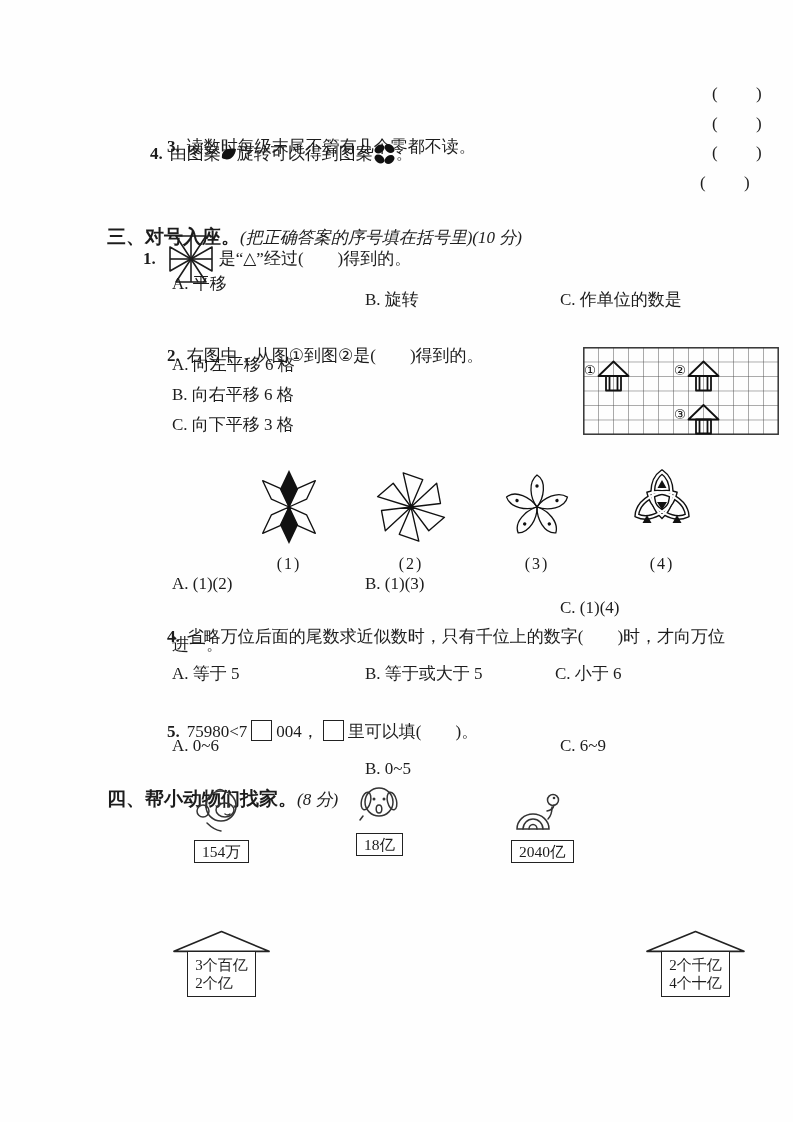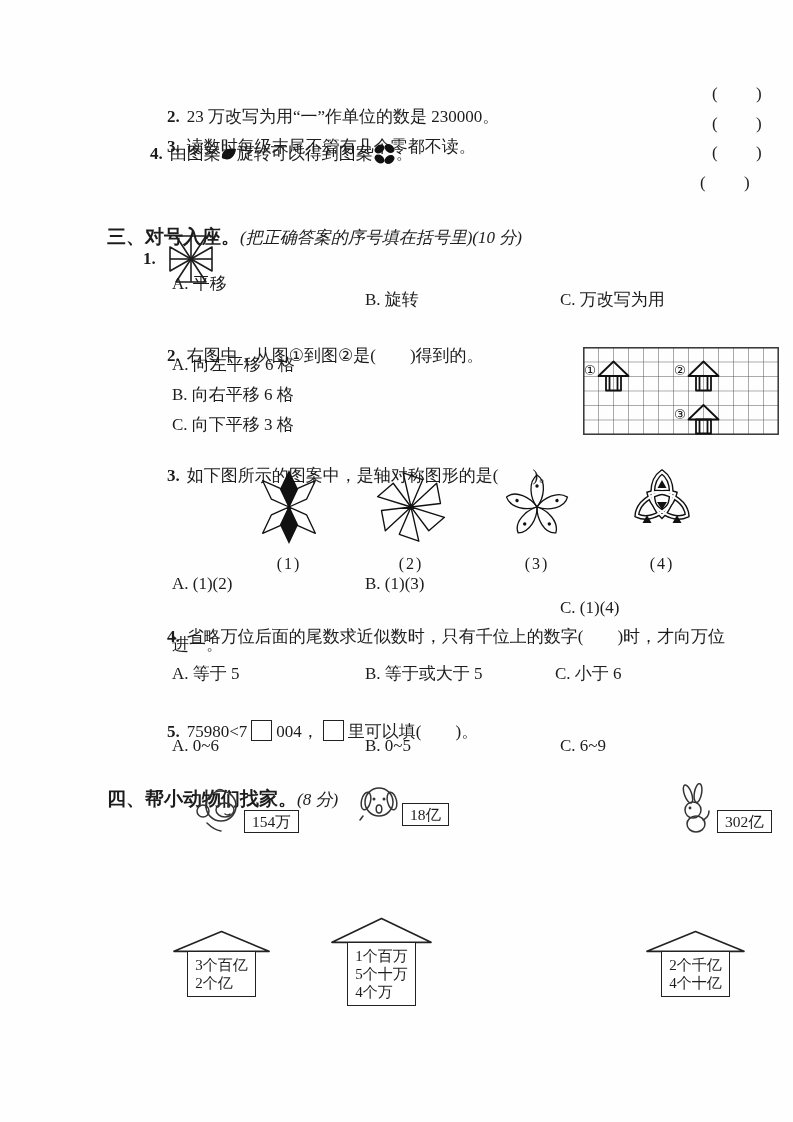--- a/index.html
+++ b/index.html
@@ -16,40 +16,37 @@
   .opt{font-size:17px;white-space:pre;}
   .paren{font-size:17px;white-space:pre;}
   .iconrow{display:flex;align-items:center;}
   .iconrow svg{flex:none;}
   .blankbox{
     display:inline-block;width:19px;height:19px;border:1.6px solid #222;
     vertical-align:-4px;margin:0 4px;background:#fff;
   }
   .figcol{position:absolute;width:78px;text-align:center;}
   .figlabel{font-size:16px;margin-top:5px;letter-spacing:2px;}
-  .acol{position:absolute;display:flex;flex-direction:row;align-items:flex-end;}
+  .acol{position:absolute;display:flex;flex-direction:column;align-items:flex-start;gap:8px;}
   .sign{
     border:1.7px solid #222;background:#fff;font-size:15.5px;line-height:19px;
     padding:1px 7px;white-space:pre;margin-top:-1px;
   }
   .house{position:absolute;display:flex;flex-direction:column;align-items:center;}
   .house svg{margin-bottom:-2px;}
   .hbody{
     border:1.7px solid #222;background:#fff;font-size:15px;line-height:18px;
     padding:4px 7px;white-space:pre;text-align:left;
   }
 </style>
 </head>
 <body>
 
 <div class="page">
 
-  <div class="abs qline" style="left:150px;top:84px">
-    <span class="qnum">2.</span><span>23 万改写为用“一”作单位的数是 230000。</span>
-  </div>
   <div class="abs paren" style="left:712px;top:84px">(         )</div>
 
   <div class="abs qline" style="left:150px;top:114px">
     <span class="qnum">3.</span><span>读数时每级末尾不管有几个零都不读。</span>
   </div>
   <div class="abs paren" style="left:712px;top:114px">(         )</div>
 
   <div class="abs qline iconrow" style="left:150px;top:143px">
     <span class="qnum">4.</span><span>由图案</span><svg width="16" height="13" viewBox="0 0 16 13">
         <path d="M15,1 C5,-1 0,4 1,10 C8,14 14,9 15,1 Z" fill="#111"></path>
@@ -78,24 +75,25 @@
           <line x1="28" y1="8" x2="28" y2="31"></line>
         <polygon points="28,31 13,54 43,54"></polygon>
           <line x1="28" y1="54" x2="28" y2="31"></line>
         <polygon points="28,31 7,19 7,43"></polygon>
           <line x1="7" y1="31" x2="28" y2="31"></line>
         <polygon points="28,31 49,19 49,43"></polygon>
           <line x1="49" y1="31" x2="28" y2="31"></line>
       </g>
       <circle cx="28" cy="31" r="2.3" fill="#1c1c1c"></circle>
     </svg>
+    <span>是“△”经过(        )得到的。</span>
   </div>
   <div class="abs opt" style="left:172px;top:272px">A. 平移</div>
   <div class="abs opt" style="left:365px;top:288px">B. 旋转</div>
-  <div class="abs opt" style="left:560px;top:288px">C. 万改写为用</div>
+  <div class="abs opt" style="left:560px;top:288px">C. 作单位的数是</div>
 
   <div class="abs qline" style="left:150px;top:323px">
     <span class="qnum">2.</span><span>右图中，从图①到图②是(        )得到的。</span>
   </div>
   <div class="abs opt" style="left:172px;top:353px">A. 向左平移 6 格</div>
   <div class="abs opt" style="left:172px;top:383px">B. 向右平移 6 格</div>
   <div class="abs opt" style="left:172px;top:413px">C. 向下平移 3 格</div>
 
   <svg class="abs" style="left:583px;top:347px" width="196" height="88" viewBox="0 0 196 88">
     <defs>
@@ -118,23 +116,20 @@
       <line x1="116.5" y1="72.5" x2="116.5" y2="86.5"></line>
         <line x1="124.5" y1="72.5" x2="124.5" y2="86.5"></line>
     </g>
     <g font-size="13.5" fill="#111" font-family="DejaVu Sans, sans-serif">
       <text x="1" y="28">①</text>
       <text x="91" y="28">②</text>
       <text x="91" y="71.5">③</text>
     </g>
   </svg>
 
-  <div class="abs qline" style="left:150px;top:443px">
-    <span class="qnum">3.</span><span>如下图所示的图案中，是轴对称图形的是(        )。</span>
-  </div>
 
   <div class="figcol" style="left:250px;top:468px">
     <svg width="62" height="78" viewBox="0 0 62 80">
       <g fill="none" stroke="#111" stroke-width="1.4" stroke-linejoin="round">
         <polygon points="22,21 4,13 13,32 31,40"></polygon>
         <polygon points="40,21 58,13 49,32 31,40"></polygon>
         <polygon points="22,59 4,67 13,48 31,40"></polygon>
         <polygon points="40,59 58,67 49,48 31,40"></polygon>
       </g>
       <polygon points="31,2 40,21 31,40 22,21" fill="#111"></polygon>
@@ -217,21 +212,21 @@
   </div>
   <div class="abs qline" style="left:172px;top:634px">进一。</div>
   <div class="abs opt" style="left:172px;top:662px">A. 等于 5</div>
   <div class="abs opt" style="left:365px;top:662px">B. 等于或大于 5</div>
   <div class="abs opt" style="left:555px;top:662px">C. 小于 6</div>
 
   <div class="abs qline" style="left:150px;top:698px">
     <span class="qnum">5.</span><span>75980&lt;7</span><span class="blankbox"></span><span>004，</span><span class="blankbox"></span><span>里可以填(        )。</span>
   </div>
   <div class="abs opt" style="left:172px;top:736px">A. 0~6</div>
-  <div class="abs opt" style="left:365px;top:736px">B. 0~5</div>
+  <div class="abs opt" style="left:365px;top:759px">B. 0~5</div>
   <div class="abs opt" style="left:560px;top:736px">C. 6~9</div>
 
   <div class="abs heading" style="left:88px;top:764px">
     <span>四、帮小动物们找家。</span><span class="sub">(8 分)</span>
   </div>
 
   <div class="acol" style="left:194px;top:787px">
     <svg width="50" height="46" viewBox="0 0 50 46">
       <g stroke="#333" stroke-width="1.5" fill="none" stroke-linecap="round">
         <circle cx="9" cy="24" r="6"></circle>
@@ -255,48 +250,43 @@
         <ellipse cx="36" cy="21" rx="4.5" ry="9" transform="rotate(-14 36 21)"></ellipse>
         <ellipse cx="23" cy="29" rx="2.8" ry="4"></ellipse>
         <path d="M7,36 l-3,4"></path>
       </g>
       <circle cx="18" cy="19" r="1.5" fill="#333"></circle>
       <circle cx="28" cy="19" r="1.5" fill="#333"></circle>
     </svg>
     <div class="sign">18亿</div>
   </div>
 
-
-  <div class="acol" style="left:671px;top:783px">
-    <svg width="46" height="50" viewBox="0 0 46 50">
+  <div class="acol" style="left:511px;top:787px">
+    <svg width="52" height="46" viewBox="0 0 52 46">
       <g stroke="#333" stroke-width="1.5" fill="none" stroke-linecap="round">
-        <ellipse cx="17" cy="11" rx="3.6" ry="9.5" transform="rotate(-20 17 11)"></ellipse>
-        <ellipse cx="27" cy="10" rx="3.6" ry="9.5" transform="rotate(10 27 10)"></ellipse>
-        <circle cx="22" cy="27" r="8"></circle>
-        <ellipse cx="25" cy="41" rx="9" ry="8"></ellipse>
-        <path d="M32,37 q6,-3 6,-9"></path>
-      </g>
-      <circle cx="19" cy="25" r="1.4" fill="#333"></circle>
-    </svg>
-    <div class="sign">302亿</div>
-  </div>
+        <path d="M6,42 a16,15 0 1 1 32,0 Z"></path>
+        <path d="M12,42 a10,10 0 1 1 20,0"></path>
+        <path d="M18,42 a4,4.5 0 1 1 8,0"></path>
+        <path d="M37,32 q4,-4 4,-12"></path>
+        <circle cx="42" cy="13" r="5.5"></circle>
+        <path d="M36,24 q6,-1 7,-6"></path>
+      </g>
+      <circle cx="43" cy="11" r="1.3" fill="#333"></circle>
+    </svg>
+    <div class="sign">2040亿</div>
+  </div>
+
 
   <div class="house" style="left:172px;top:930px">
     <svg width="99" height="23" viewBox="0 0 99 23">
       <polygon points="2,21.3 49.5,1.5 97,21.3" fill="#fff" stroke="#222" stroke-width="1.7" stroke-linejoin="round"></polygon>
     </svg>
     <div class="hbody"><div>3个百亿</div><div>2个亿</div></div>
   </div>
 
-  <div class="house" style="left:330px;top:917px">
-    <svg width="103" height="27" viewBox="0 0 103 27">
-      <polygon points="2,25.3 51.5,1.5 101,25.3" fill="#fff" stroke="#222" stroke-width="1.7" stroke-linejoin="round"></polygon>
-    </svg>
-    <div class="hbody"><div>1个百万</div><div>5个十万</div><div>4个万</div></div>
-  </div>
 
 
   <div class="house" style="left:645px;top:930px">
     <svg width="101" height="23" viewBox="0 0 101 23">
       <polygon points="2,21.3 50.5,1.5 99,21.3" fill="#fff" stroke="#222" stroke-width="1.7" stroke-linejoin="round"></polygon>
     </svg>
     <div class="hbody"><div>2个千亿</div><div>4个十亿</div></div>
   </div>
 
 </div>

